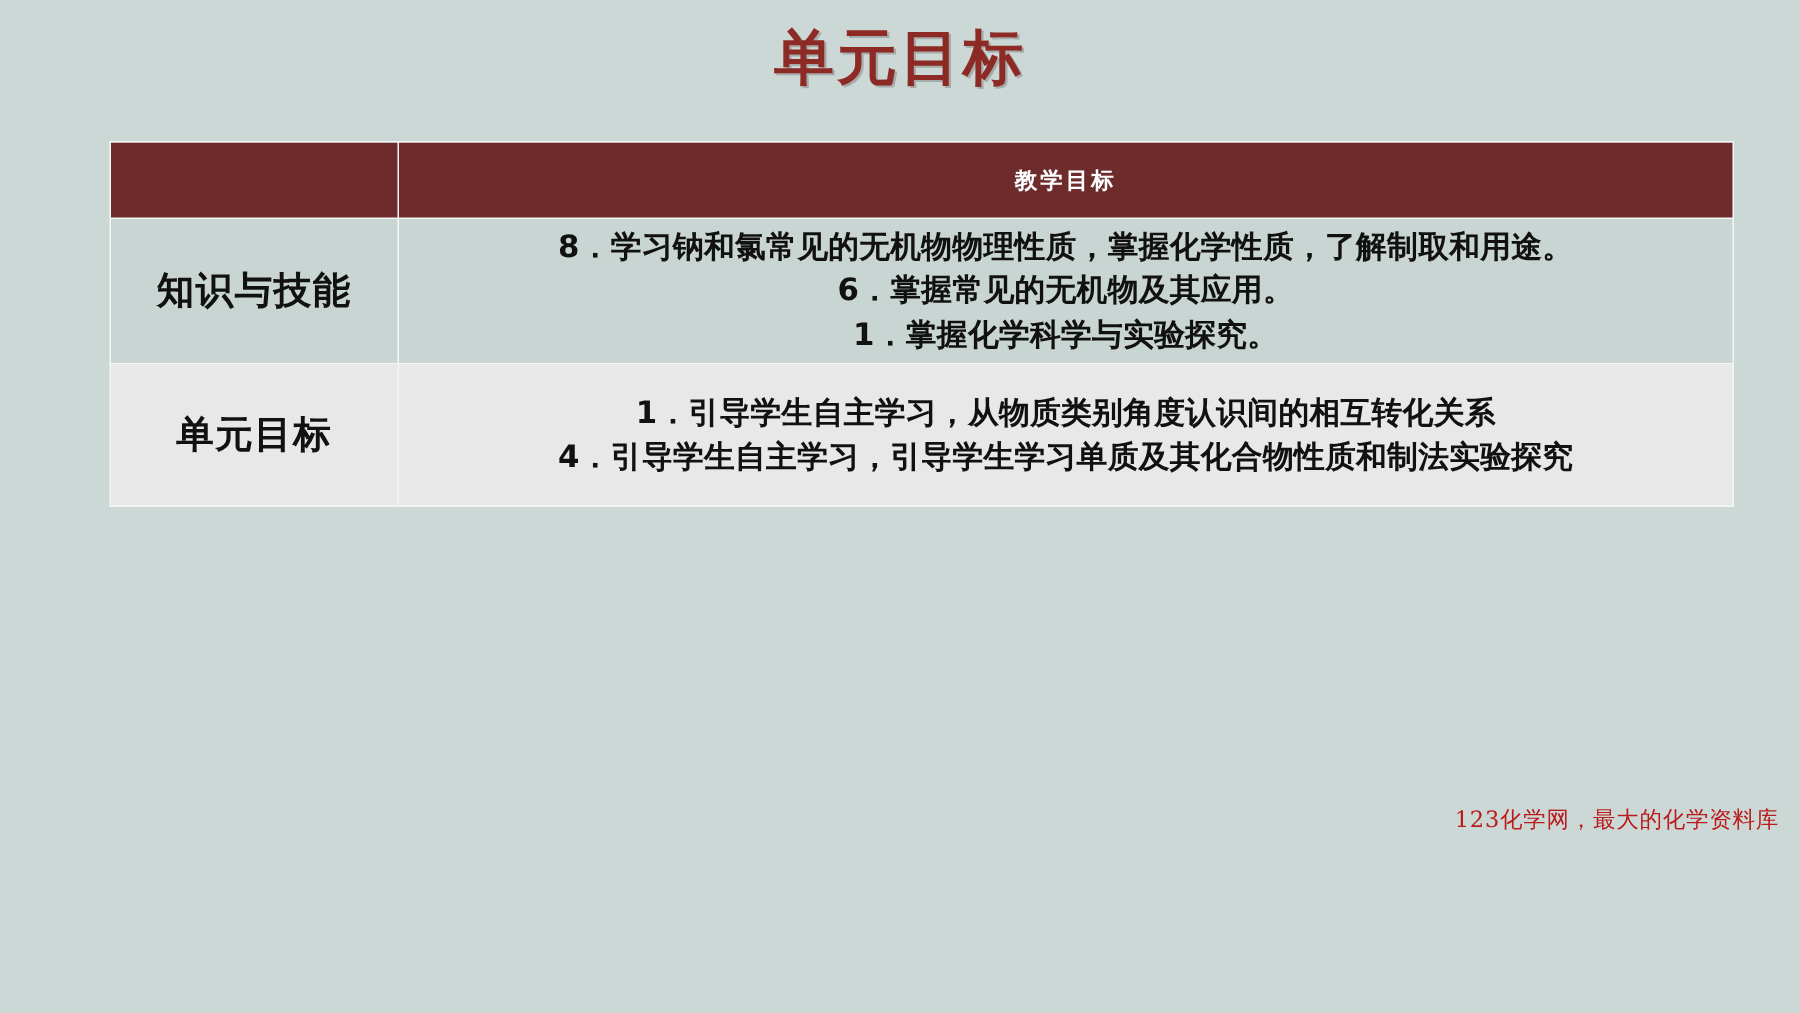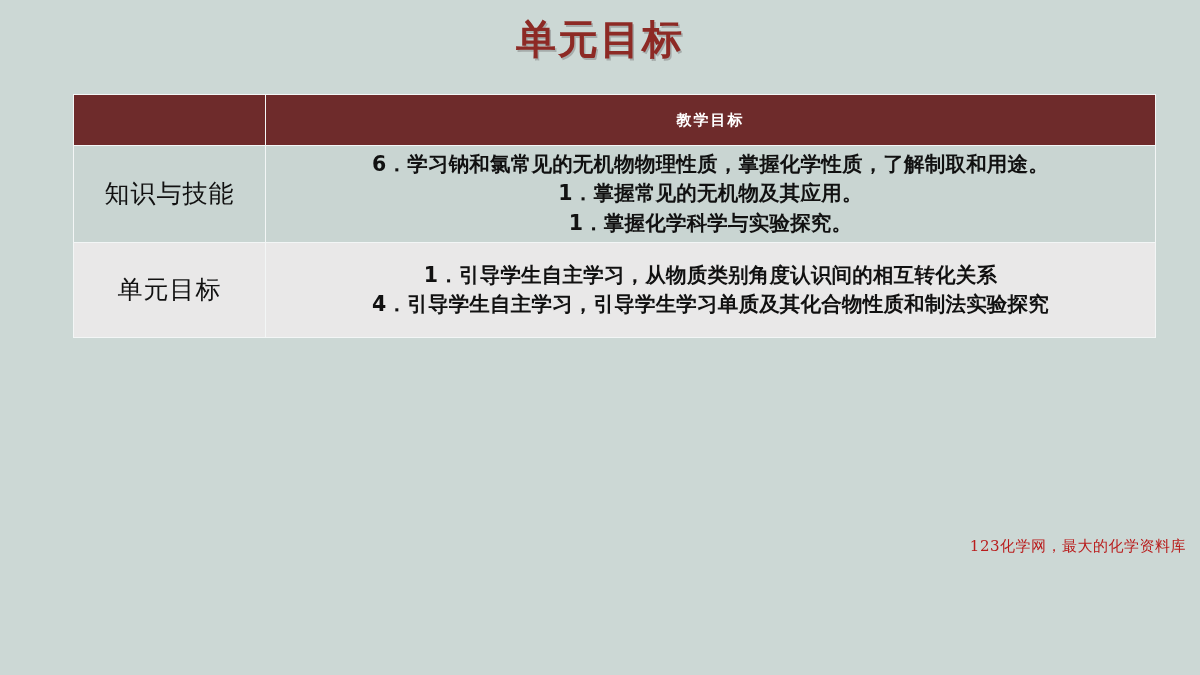--- a/index.html
+++ b/index.html
@@ -63,21 +63,21 @@
     color: #ffffff;
     font-size: 15px;
     font-weight: bold;
     letter-spacing: 2px;
   }
   .header-cell.blank { }
 
   .row-label {
     text-align: center;
     font-size: 25px;
-    font-weight: normal;
+    font-weight: bold;
     color: #111111;
     line-height: 1.28;
     letter-spacing: 1px;
     margin-top: 19px;
   }
   .row-content {
     text-align: center;
     font-size: 20.5px;
     font-weight: bold;
     color: #111111;
@@ -122,22 +122,22 @@
     <thead>
       <tr>
         <th class="header-cell blank"></th>
         <th class="header-cell">教学目标</th>
       </tr>
     </thead>
     <tbody>
       <tr class="tint-a r1">
         <td class="row-label">知识与技能</td>
         <td class="row-content">
-          <span class="line">6．学习钠和氯常见的无机物物理性质，掌握化学性质，了解制取和用途。</span>
-          <span class="line">1．掌握常见的无机物及其应用。</span>
+          <span class="line">8．学习钠和氯常见的无机物物理性质，掌握化学性质，了解制取和用途。</span>
+          <span class="line">6．掌握常见的无机物及其应用。</span>
           <span class="line">1．掌握化学科学与实验探究。</span>
         </td>
       </tr>
       <tr class="tint-b r2">
         <td class="row-label">单元目标</td>
         <td class="row-content">
           <span class="line">1．引导学生自主学习，从物质类别角度认识间的相互转化关系</span>
           <span class="line">4．引导学生自主学习，引导学生学习单质及其化合物性质和制法实验探究</span>
         </td>
       </tr>

